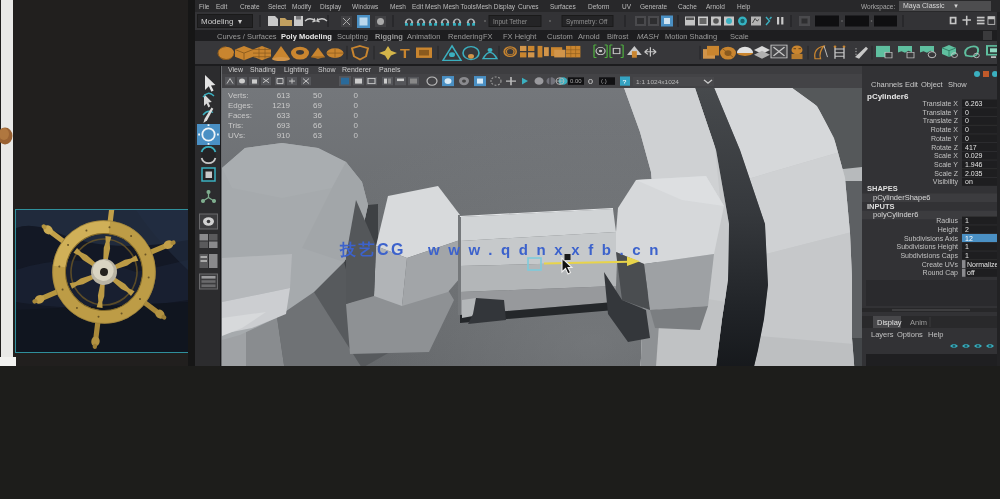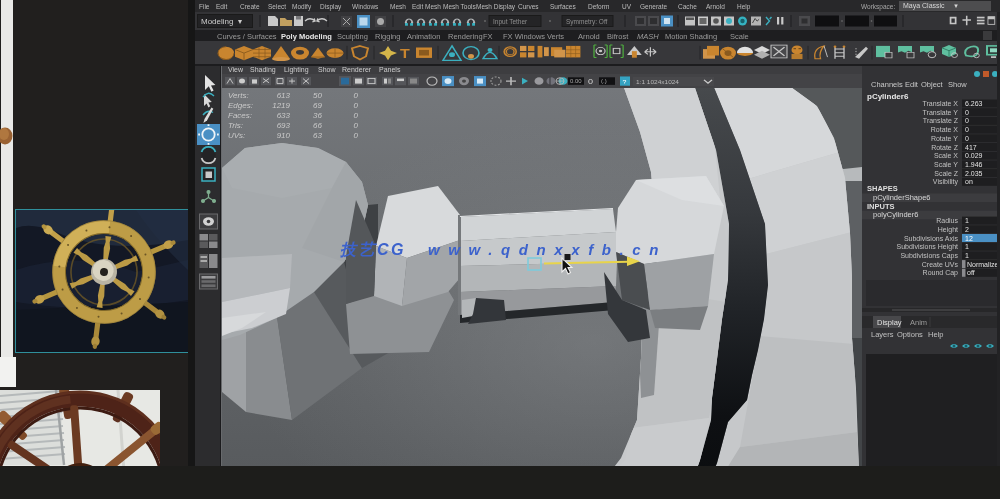--- a/index.html
+++ b/index.html
@@ -1,17 +1,17 @@
 <!DOCTYPE html>
 <html><head>
 <meta charset="utf-8">
 <style>
   html,body{margin:0;padding:0;background:#1d1d1b;}
   *{box-sizing:border-box;font-family:"Liberation Sans",sans-serif;}
-  #stage{position:relative;width:1000px;height:466px;overflow:hidden;background:#1d1d1b;}
+  #stage{position:relative;width:1000px;height:366px;overflow:hidden;background:#1d1d1b;}
   .abs{position:absolute;}
 </style>
 </head>
 <body>
 <div id="stage">
 
   <div class="abs" style="left:0;top:0;width:195px;height:499px;background:#211f1e;"></div>
 
   <div class="abs" style="left:1px;top:0;width:12px;height:387px;background:#e9e9e7;"></div>
   <div class="abs" style="left:0;top:357px;width:16px;height:30px;background:#f2f2f0;"></div>
@@ -282,26 +282,26 @@
         <rect x="47" y="2" width="8" height="9" fill="none" stroke="#c5c5c5"></rect>
           <rect x="47" y="2" width="8" height="3"></rect>
       </g>
     </svg>
   </div>
 
   <div class="abs" style="left:195px;top:30px;width:805px;height:11px;background:#1e1e20;color:#9a9a9a;font-size:7.5px;">
     <span class="abs" style="left:22px;top:2px;">Curves / Surfaces</span>
     <span class="abs" style="left:86px;top:2px;color:#e8e8e8;font-weight:bold;">Poly Modeling</span>
     <span class="abs" style="left:142px;top:2px;">Sculpting</span>
-    <span class="abs" style="left:180px;top:2px;">Rigging</span>
+    <span class="abs" style="left:180px;top:2px;font-weight:bold;">Rigging</span>
     <span class="abs" style="left:212px;top:2px;text-align:right;">Animation</span>
     <span class="abs" style="left:253px;top:2px;">Rendering</span>
     <span class="abs" style="left:288px;top:2px;">FX</span>
-    <span class="abs" style="left:308px;top:2px;">FX Windows</span>
-    <span class="abs" style="left:352px;top:2px;">Verts</span>
+    <span class="abs" style="left:308px;top:2px;">FX Height</span>
+    <span class="abs" style="left:352px;top:2px;">Custom</span>
     <span class="abs" style="left:383px;top:2px;">Arnold</span>
     <span class="abs" style="left:412px;top:2px;">Bifrost</span>
     <span class="abs" style="left:442px;top:2px;font-style:italic;">MASH</span>
     <span class="abs" style="left:470px;top:2px;">Motion Shading</span>
     <span class="abs" style="left:535px;top:2px;">Scale</span>
     <span class="abs" style="left:788px;top:1px;width:9px;height:9px;background:#3a3a3c;"></span>
   </div>
 
   <div class="abs" style="left:195px;top:41px;width:805px;height:23px;background:#37373a;"></div>
   <div id="shelficons">
@@ -606,21 +606,21 @@
           <text x="400.5" y="10" font-size="7" fill="#ffffff">?</text>
       <rect x="411" y="2" width="81" height="11" fill="#48484b"></rect>
           <text x="414" y="10.5" font-size="6.5" fill="#b8b8b8">1:1  1024x1024</text>
           <path d="M482,5.5 l4,4 4,-4" stroke="#cccccc" stroke-width="1.4" fill="none"></path>
       </g>
     </svg>
   </div>
 
   <div class="abs" style="left:221px;top:66px;width:1px;height:433px;background:#686a6d;"></div>
 
-  <div class="abs" style="left:222px;top:88px;width:640px;height:411px;overflow:hidden;font-style:italic;">
+  <div class="abs" style="left:222px;top:88px;width:640px;height:411px;overflow:hidden;">
     <svg width="640" height="411" viewBox="0 0 640 411">
       <defs>
         <linearGradient id="bgg" x1="0" y1="0" x2="0" y2="1">
           <stop offset="0" stop-color="#74777b"></stop>
           <stop offset="0.35" stop-color="#6a6d70"></stop>
           <stop offset="0.7" stop-color="#5e6164"></stop>
           <stop offset="1" stop-color="#56595c"></stop>
         </linearGradient>
         <radialGradient id="vig" cx="0.58" cy="0.62" r="0.55">
           <stop offset="0" stop-color="#8f9295" stop-opacity="0.4"></stop>

